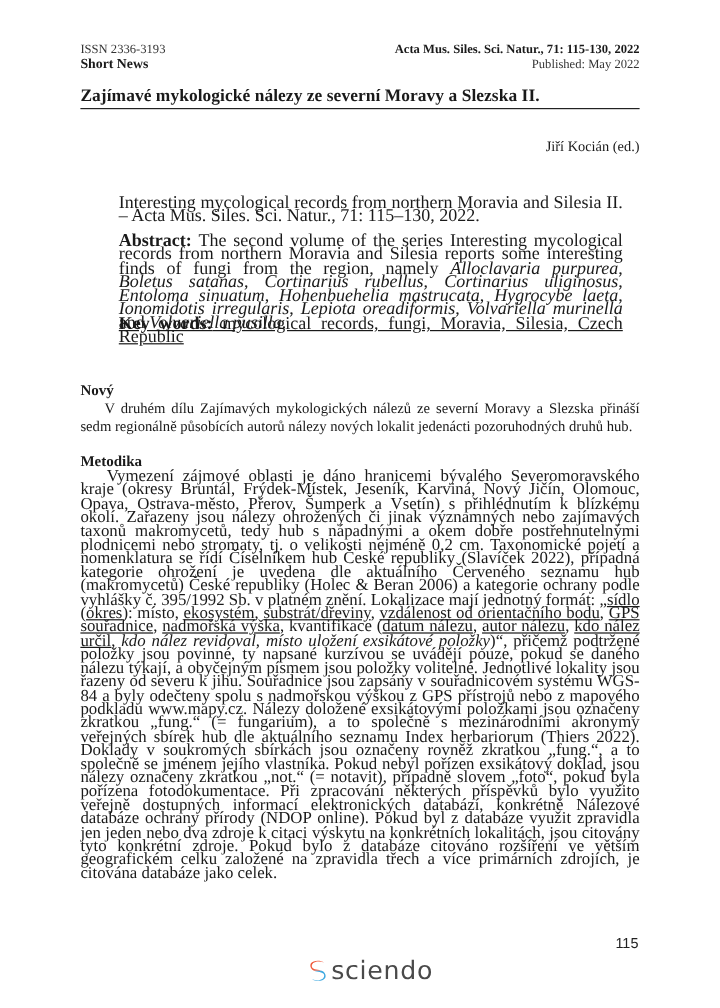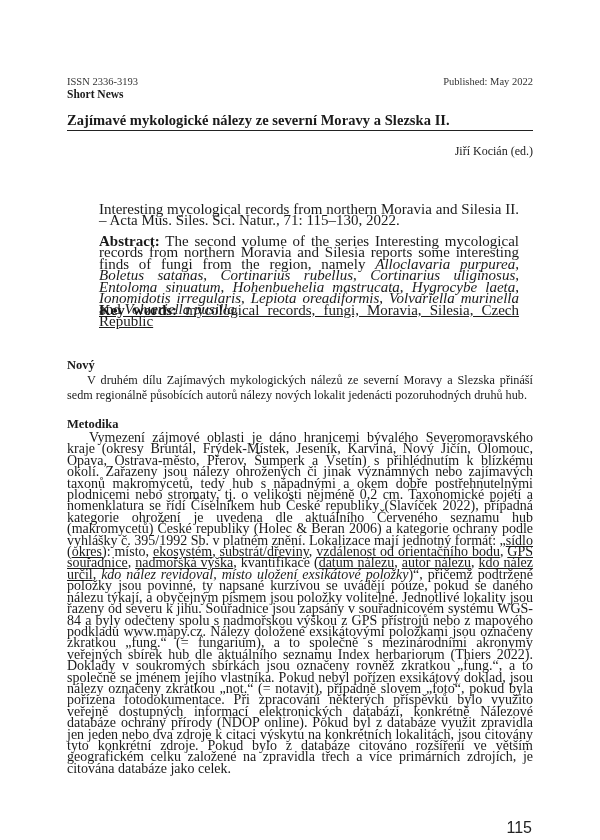--- a/index.html
+++ b/index.html
@@ -1,55 +1,56 @@
 <!DOCTYPE html>
 <html><head>
 <meta charset="utf-8">
 <style>
   html, body { margin: 0; padding: 0; background: #ffffff; }
   body { width: 600px; height: 840px; position: relative; overflow: hidden;
          font-family: "Liberation Serif", "DejaVu Serif", serif; color: #1a1a1a; }
-  .abs { position: absolute; margin-top: 40px; }
+  .abs { position: absolute; }
   .hdr-left { left: 67px; top: 35px; font-size: 10.5px; line-height: 13px; }
   .hdr-left .issn { color: #333; }
   .hdr-left .section { font-weight: bold; font-size: 11.5px; }
   .hdr-right { right: 67px; top: 35px; font-size: 10.5px; line-height: 13px; text-align: right; }
   .hdr-right .journal { font-weight: bold; }
   .hdr-right .published { color: #333; }
   .title { left: 67px; top: 72px; width: 466px; font-size: 14.5px; font-weight: bold;
            padding-bottom: 1px; border-bottom: 1.2px solid #222; letter-spacing: 0.05px; }
-  .author { right: 67px; top: 104px; font-size: 12px; }
+  .author { right: 67px; top: 115px; font-size: 12px; }
   .block { left: 99px; width: 420px; font-size: 15px; line-height: 11.4px; text-align: justify; }
   .citation { top: 164px; }
   .abstract { top: 196px; }
   .keywords { top: 265px; text-decoration: underline; }
   b { font-weight: bold; }
   i { font-style: italic; }
   .h2 { left: 67px; font-size: 12.5px; font-weight: bold; }
   .h-uvod { top: 318px; }
   .h-metodika { top: 377px; }
   .intro { left: 67px; top: 333px; width: 466px; font-size: 12.2px; line-height: 15px; text-align: justify;
            text-indent: 20px; }
   .method { left: 67px; top: 392px; width: 466px; font-size: 14px; line-height: 11.4px; text-align: justify;
             text-indent: 22px; }
   .u { text-decoration: underline; }
   .page-num { right: 68px; top: 779px; font-family: "Liberation Sans", "DejaVu Sans", sans-serif;
-              font-size: 16px; color: #222; }
+              font-size: 12px; color: #222; }
   .logo { left: 258px; top: 797px; display: flex; align-items: center; gap: 4px; }
   .logo-text { font-family: "DejaVu Sans", "Liberation Sans", sans-serif; font-size: 21px; color: #4a4a4a;
                letter-spacing: 0.6px; }
 </style>
 </head>
 <body>
 
 <div class="abs hdr-left">
   <div class="issn">ISSN 2336-3193</div>
   <div class="section">Short News</div>
 </div>
 <div class="abs hdr-right">
+  <div class="journal">Acta Mus. Siles. Sci. Natur., 71: 115-130, 2022</div>
   <div class="published">Published: May 2022</div>
 </div>
 
 <div class="abs title">Zajímavé mykologické nálezy ze severní Moravy a Slezska II.</div>
 <div class="abs author">Jiří Kocián (ed.)</div>
 
 <div class="abs block citation">Interesting mycological records from northern Moravia and Silesia II. – Acta Mus. Siles. Sci. Natur., 71: 115–130, 2022.</div>
 
 <div class="abs block abstract">
   <b>Abstract:</b><span> The second volume of the series Interesting mycological records from northern Moravia and Silesia reports some interesting finds of fungi from the region, namely </span><span id="species-list"><i>Alloclavaria purpurea</i>, <i>Boletus satanas</i>, <i>Cortinarius rubellus</i>, <i>Cortinarius uliginosus</i>, <i>Entoloma sinuatum</i>, <i>Hohenbuehelia mastrucata</i>, <i>Hygrocybe laeta</i>, <i>Ionomidotis irregularis</i>, <i>Lepiota oreadiformis</i>, <i>Volvariella murinella</i> and <i>Volvariella pusilla</i>.</span>

